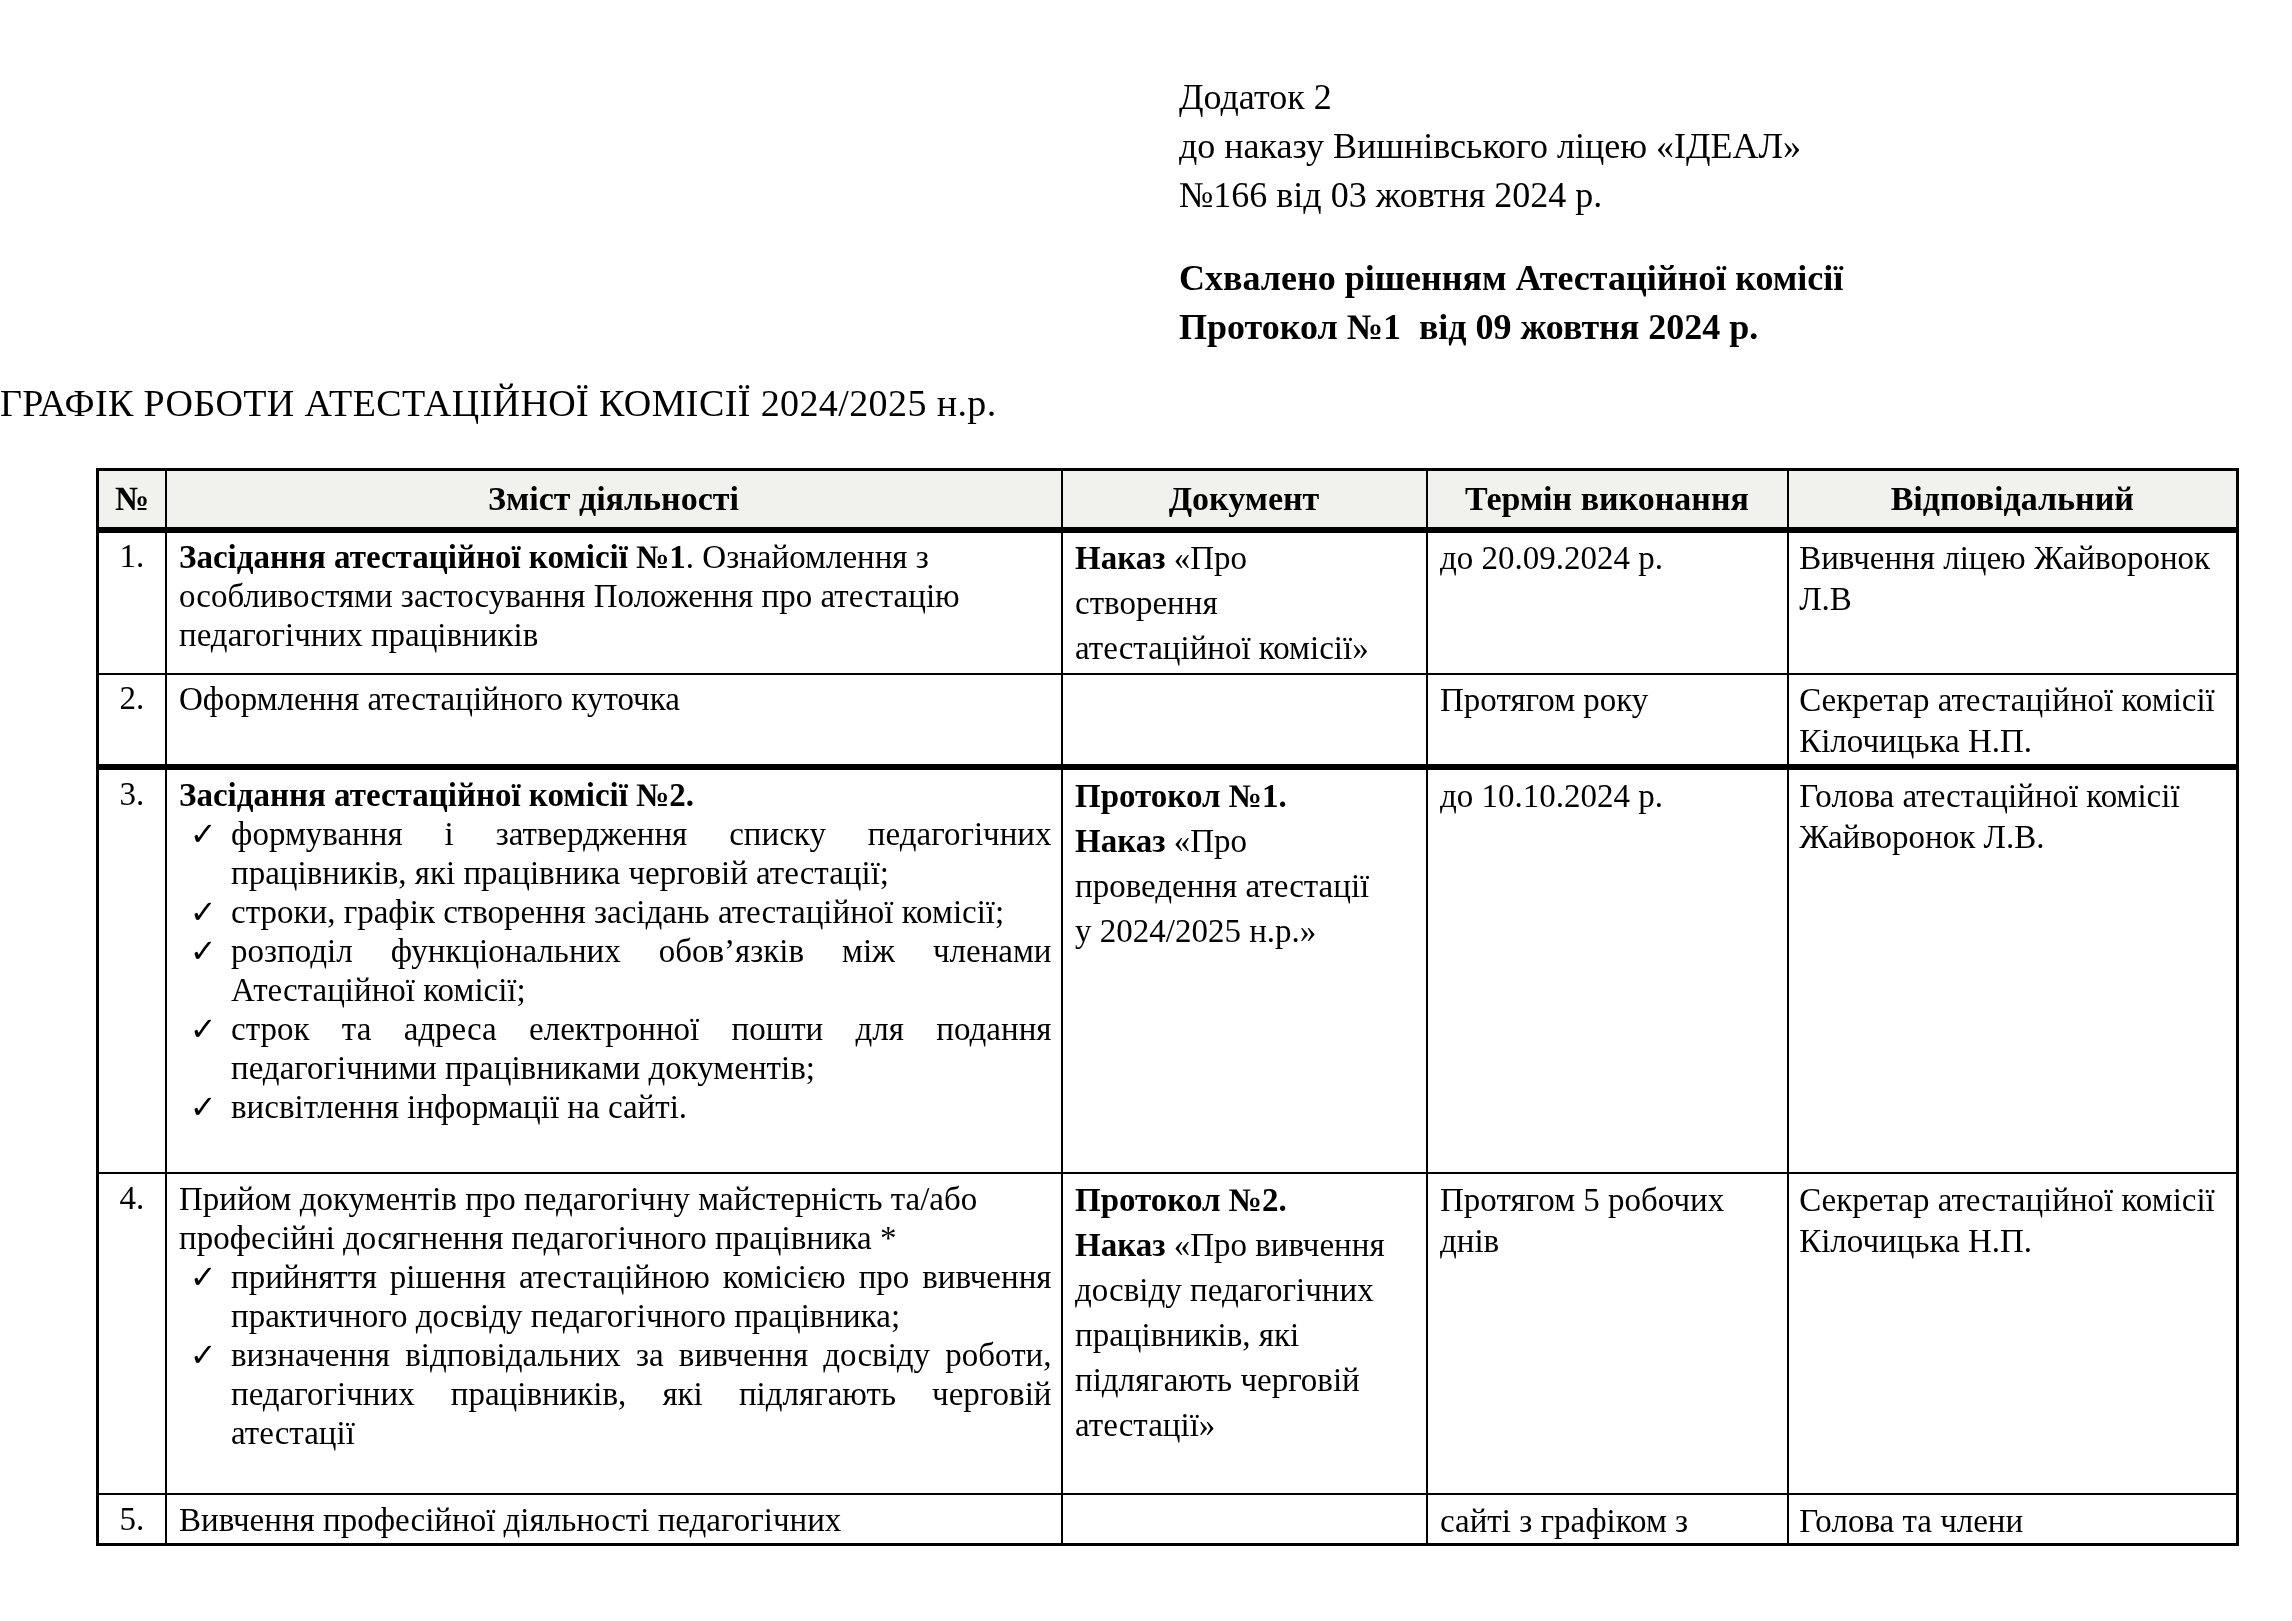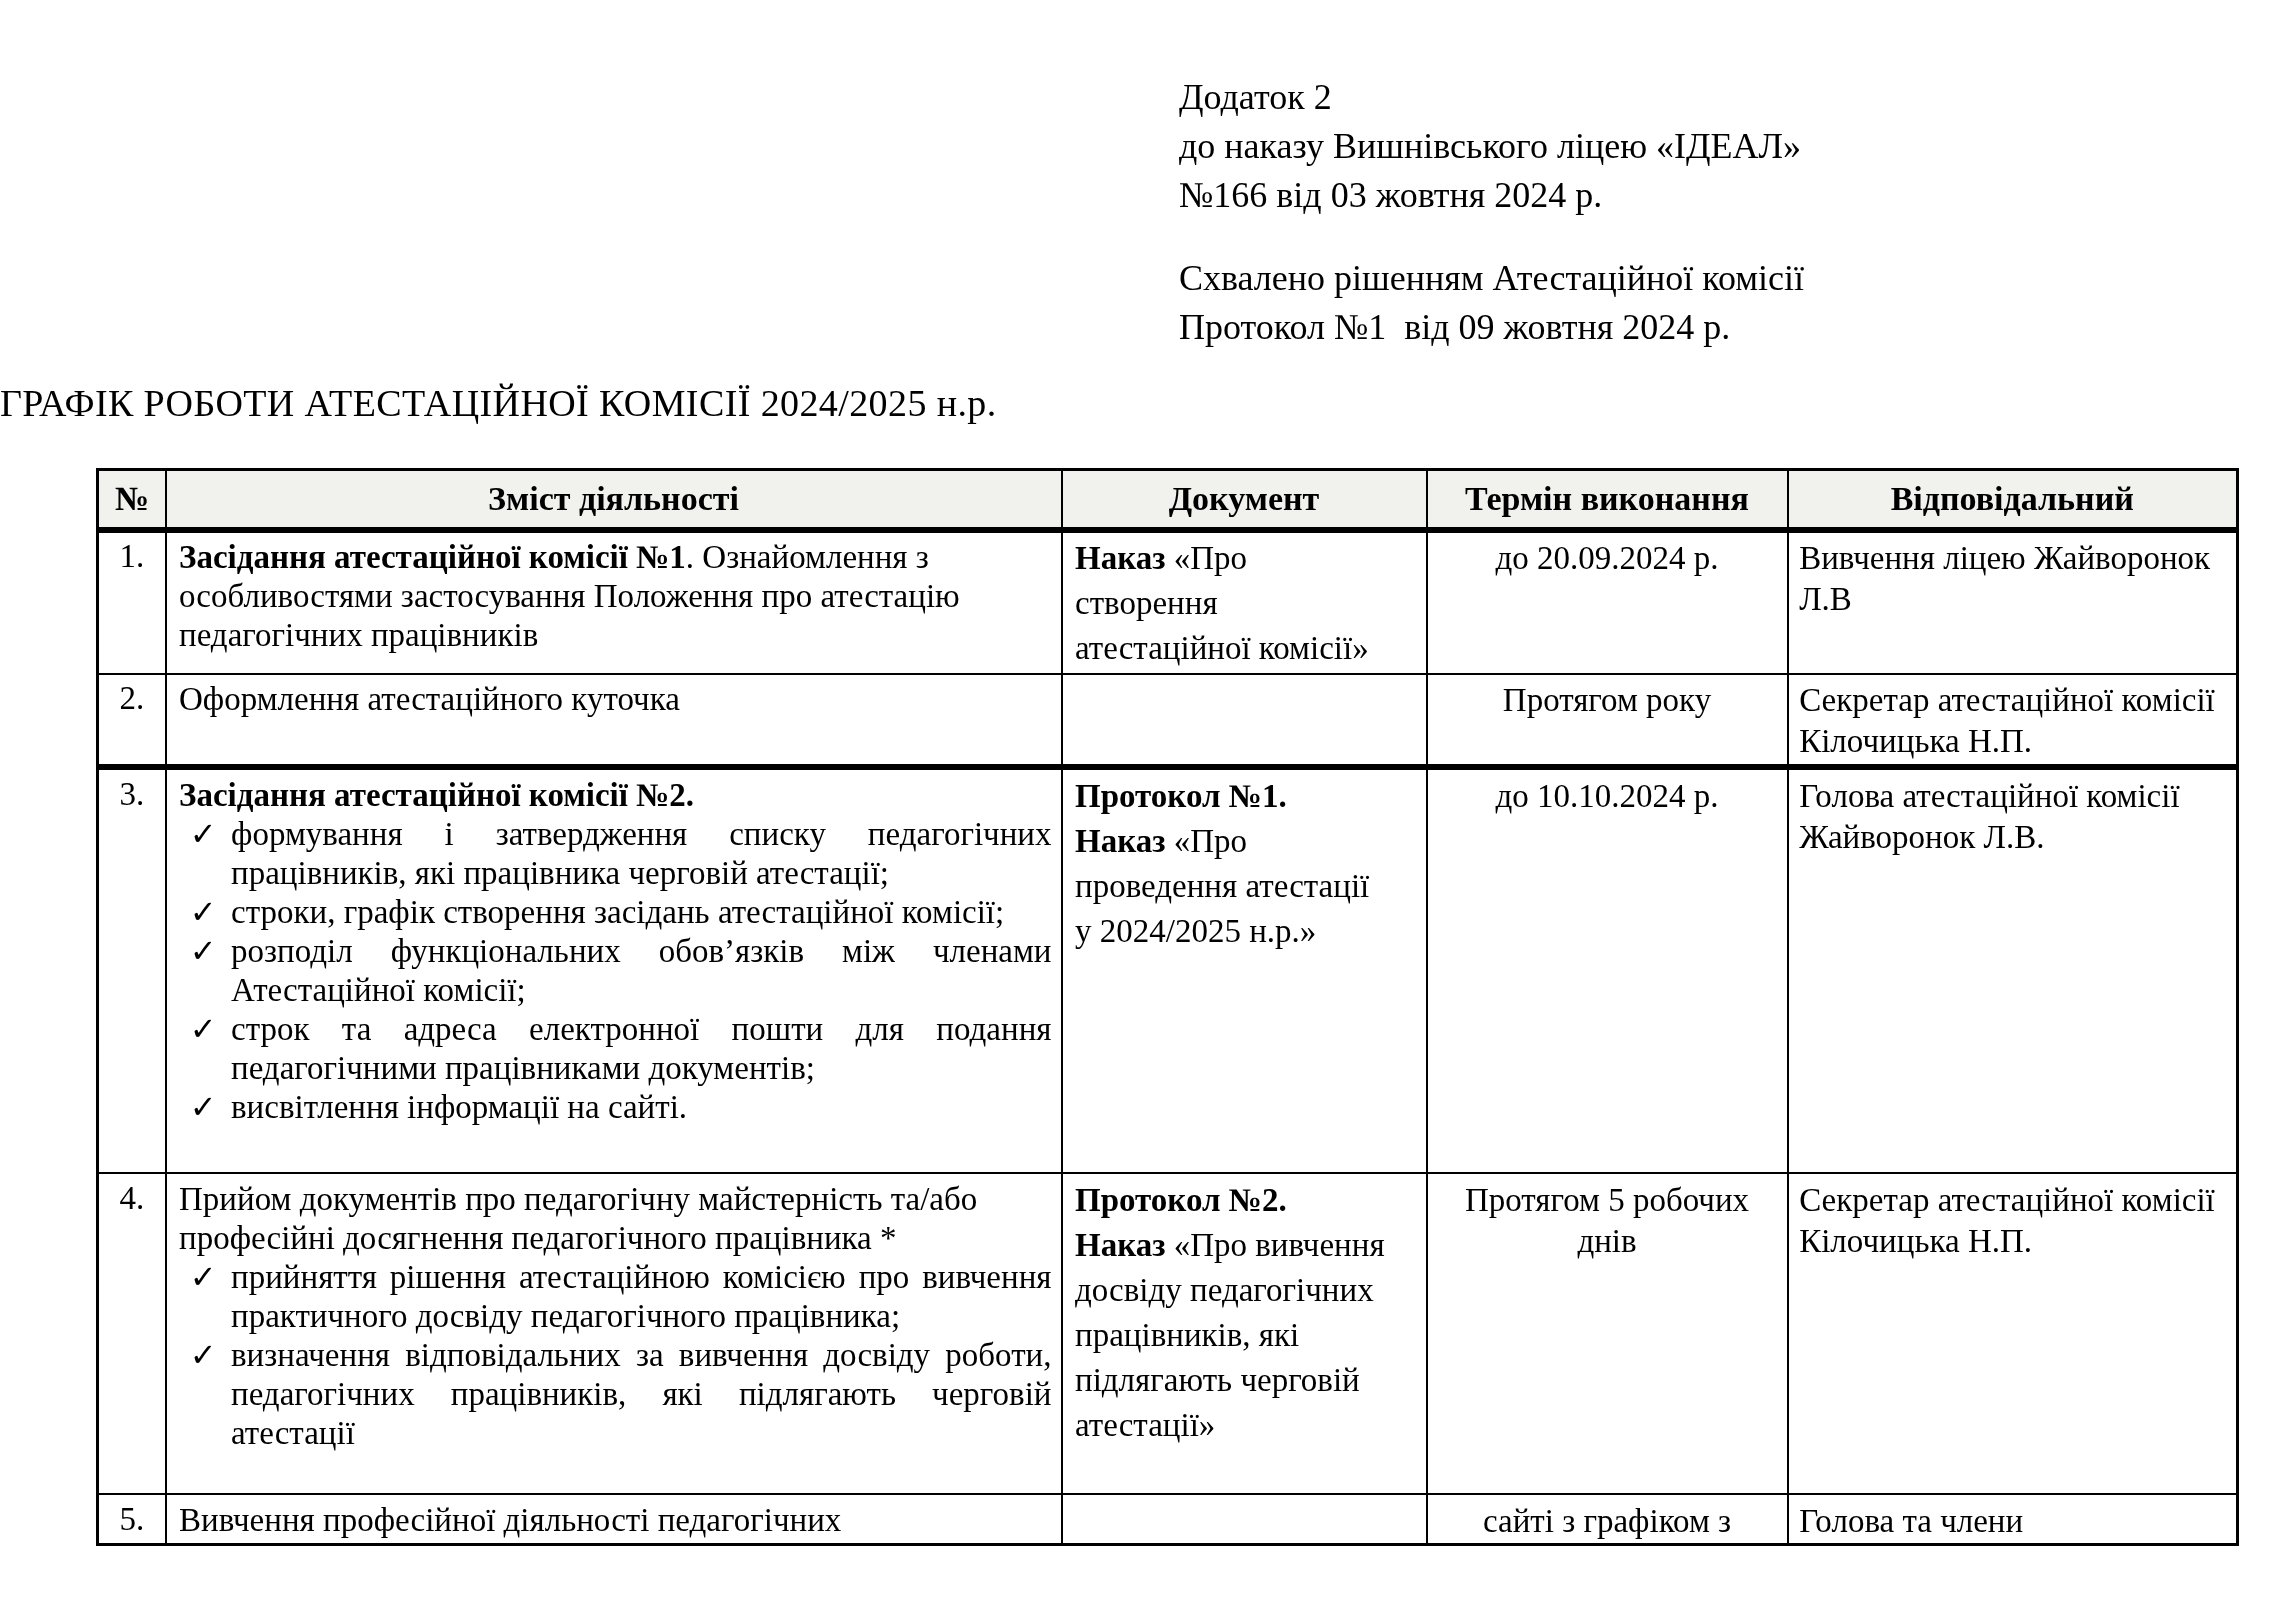--- a/index.html
+++ b/index.html
@@ -2,38 +2,38 @@
 <html style="font-size:14.3px"><head>
 <meta charset="utf-8">
 <style>
   html,body{margin:0;padding:0;}
   body{
     width:2293px;height:1622px;overflow:hidden;
     background:#ffffff;color:#000000;
     font-family:"Liberation Serif","DejaVu Serif",serif;
   }
   .doc-header{margin:73px 0 0 1179px;font-size:36px;line-height:49px;}
-  .doc-approval{margin:34px 0 4px 1179px;font-size:36px;line-height:49px;}
+  .doc-approval{margin:34px 0 4px 1179px;font-size:36px;line-height:49px;font-weight:bold;}
   .doc-title{margin-top:29px;text-align:left;font-size:38px;letter-spacing:0.4px;}
   table.sched{
     border-collapse:collapse;table-layout:fixed;
     margin:43px 0 0 96px;width:2140px;
     font-size:33px;
     border:3.6px solid #000;
   }
   th,td{border:2.7px solid #000;vertical-align:top;overflow:hidden;}
   thead th{
     background:#f1f1ee;font-weight:bold;text-align:center;vertical-align:middle;
     height:52px;border-bottom:6.3px solid #000;font-size:34px;padding:1.8px 5.4px;
   }
   tr.thick-bottom td{border-bottom:6.3px solid #000;}
   td.num{text-align:center;padding-top:5.4px;font-size:33px;}
   td.content{line-height:39px;padding:5.4px 9px 1.8px 12.5px;}
   td.doc{line-height:45px;padding:3.6px 7.2px 1.8px 12.5px;}
-  td.term{text-align:center;line-height:41px;padding:5.4px 12.5px 1.8px;}
+  td.term{text-align:left;line-height:41px;padding:5.4px 12.5px 1.8px;}
   td.resp{line-height:41px;padding:5.4px 7.2px 1.8px 10.7px;}
   .check-item{position:relative;padding-left:52px;text-align:justify;}
   .check{position:absolute;left:10.7px;top:0;font-size:32px;}
   .b{font-weight:bold;}
 </style>
 </head>
 <body>
 
 <div>
 

